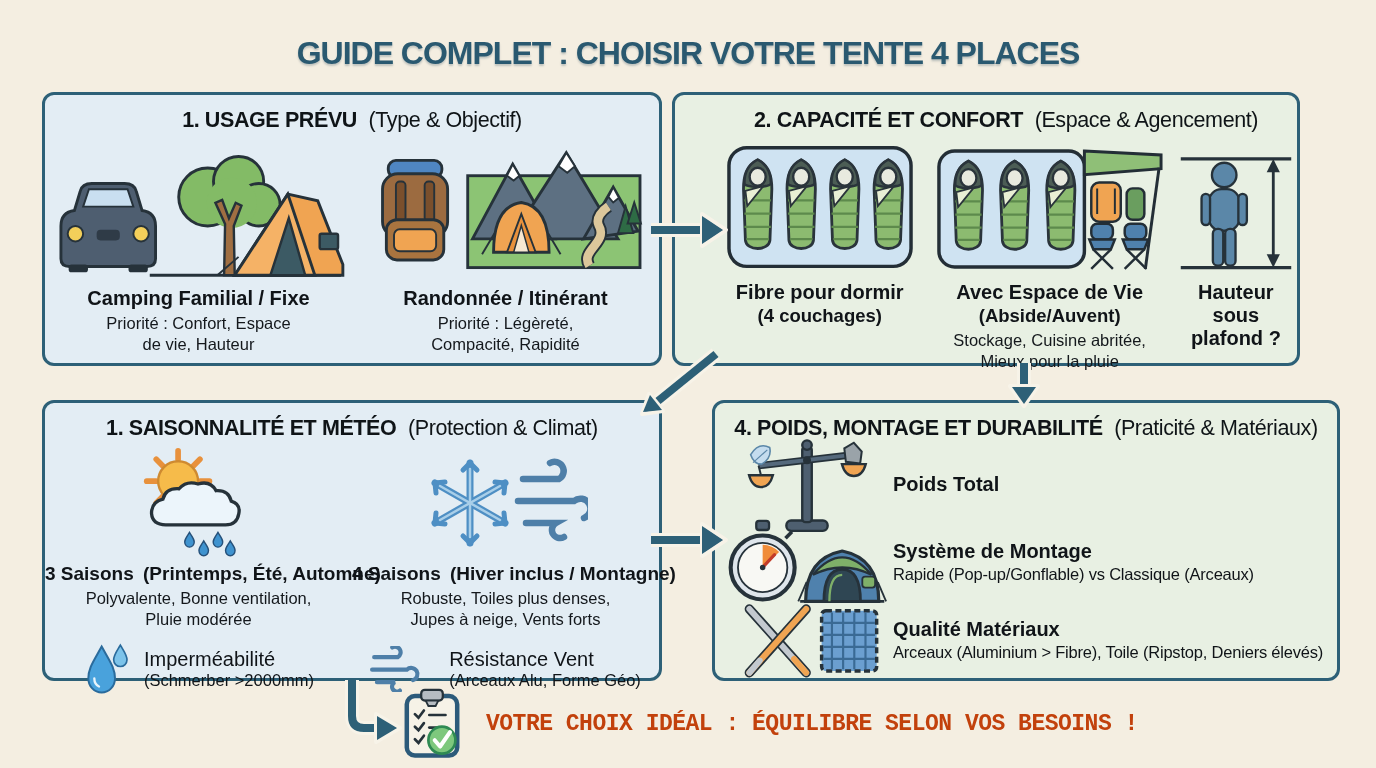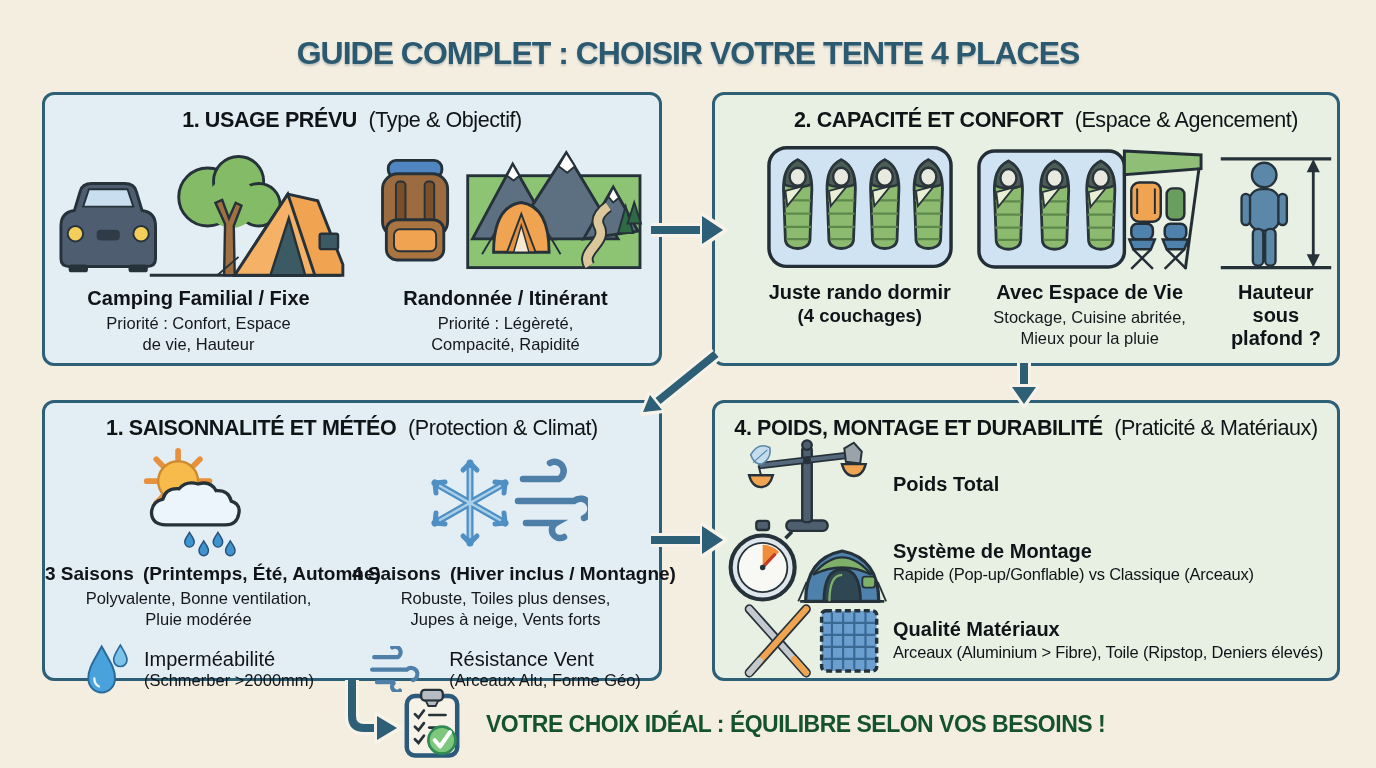--- a/index.html
+++ b/index.html
@@ -4,21 +4,21 @@
 <style>
   html,body{margin:0;padding:0;width:1376px;height:768px;overflow:hidden;}
   body{background:#f4eee1;font-family:"Liberation Sans",sans-serif;color:#101418;position:relative;}
   .page-title{position:absolute;top:14px;left:0;width:100%;text-align:center;
     font-size:32px;font-weight:800;color:#2a5970;letter-spacing:-1px;white-space:nowrap;
     text-shadow:0 2px 2px rgba(40,70,90,0.25);}
   .panel{position:absolute;border:3.5px solid #2d6077;border-radius:12px;box-sizing:border-box;}
   .panel.blue{background:#e3edf4;}
   .panel.green{background:#e8f0e3;}
   #panel1{left:42px;top:92px;width:620px;height:274px;}
-  #panel2{left:712px;top:92px;width:628px;height:274px;padding-left:40px;}
+  #panel2{left:672px;top:92px;width:628px;height:274px;padding-left:40px;}
   #panel3{left:42px;top:400px;width:620px;height:281px;}
   #panel4{left:712px;top:400px;width:628px;height:281px;}
   .panel-header{text-align:center;margin-top:13px;font-size:21.5px;letter-spacing:-0.4px;color:#0f1417;white-space:nowrap;}
   .ph-bold{font-weight:800;}
   .ph-light{font-weight:400;margin-left:6px;}
   .cols{display:flex;margin-top:6px;}
   .item{text-align:center;}
   .icon-wrap{display:flex;align-items:flex-end;justify-content:center;}
   .item-title{font-weight:800;font-size:20px;margin-top:6px;white-space:pre-line;line-height:1.15;}
   .item-sub{font-weight:800;font-size:18.5px;margin-top:1px;}
@@ -31,21 +31,21 @@
   .extra-title{font-weight:400;font-size:20px;line-height:1.15;}
   .extra-desc{font-size:16.5px;}
   .rows{margin-top:4px;}
   .row{display:flex;align-items:center;height:78px;padding:0 6px;}
   .row-icons{width:172px;flex:0 0 auto;display:flex;align-items:center;justify-content:center;gap:10px;}
   .row-text{text-align:left;}
   .row-title{font-weight:800;font-size:20px;}
   .row-desc{font-size:16.5px;margin-top:2px;letter-spacing:-0.2px;white-space:nowrap;}
   .arrow{position:absolute;}
   .footer{position:absolute;left:402px;top:688px;display:flex;align-items:center;gap:24px;}
-  .footer-text{font-weight:800;font-size:23px;letter-spacing:-0.5px;color:#14532d;white-space:nowrap;}
+  .footer-text{font-weight:800;font-size:23px;letter-spacing:-0.5px;color:#c2410c;white-space:nowrap;font-family:Liberation Mono, monospace;}
   svg{display:block;}
 </style>
 </head>
 <body>
 
 <svg width="0" height="0" style="position:absolute" aria-hidden="true">
   <defs>
     <symbol id="sbag" viewBox="0 0 44 104">
       <path d="M22,3 C10,9 7,20 7,34 L9,88 C10,100 34,100 35,88 L37,34 C37,20 34,9 22,3 Z" fill="#8cbb70" stroke="#2a343b" stroke-width="3"></path>
       <path d="M8,46 L36,46 M8,60 L36,60 M8,74 L36,74 M10,87 L34,87" stroke="#5d8a4c" stroke-width="2.5"></path>
@@ -149,21 +149,21 @@
     <div class="item" style="width:36%">
       <div class="icon-wrap" style="height:136px">
         <svg width="188" height="132" viewBox="0 0 190 132">
           <rect x="3" y="4" width="184" height="120" rx="18" fill="#cfe3f2" stroke="#232e36" stroke-width="3.5"></rect>
           <use href="#sbag" x="11" y="12" width="42" height="102"></use>
           <use href="#sbag" x="55" y="12" width="42" height="102"></use>
           <use href="#sbag" x="99" y="12" width="42" height="102"></use>
           <use href="#sbag" x="143" y="12" width="42" height="102"></use>
         </svg>
       </div>
-      <div class="item-title">Juste rando dormir</div>
+      <div class="item-title">Fibre pour dormir</div>
       <div class="item-sub">(4 couchages)</div>
     </div>
     <div class="item" style="width:43%">
       <div class="icon-wrap" style="height:136px">
         <svg width="228" height="130" viewBox="0 0 232 132">
           <rect x="3" y="6" width="148" height="118" rx="16" fill="#cfe3f2" stroke="#232e36" stroke-width="3.5"></rect>
           <use href="#sbag" x="12" y="12" width="42" height="102"></use>
           <use href="#sbag" x="59" y="12" width="42" height="102"></use>
           <use href="#sbag" x="106" y="12" width="42" height="102"></use>
           <path d="M151,6 L229,10 L229,24 L151,30 Z" fill="#8fbf77" stroke="#232e36" stroke-width="3"></path>
@@ -177,20 +177,21 @@
             <path d="M160,106 L180,126 M178,106 L158,126" stroke="#232e36" stroke-width="2.5"></path>
           </g>
           <g>
             <rect x="192" y="80" width="22" height="16" rx="6" fill="#4f81ad" stroke="#232e36" stroke-width="2.5"></rect>
             <path d="M190,96 L216,96 L212,106 L194,106 Z" fill="#4f81ad" stroke="#232e36" stroke-width="2.5"></path>
             <path d="M194,106 L214,126 M212,106 L192,126" stroke="#232e36" stroke-width="2.5"></path>
           </g>
         </svg>
       </div>
       <div class="item-title">Avec Espace de Vie</div>
+      <div class="item-sub">(Abside/Auvent)</div>
       <div class="item-desc">Stockage, Cuisine abritée,
 Mieux pour la pluie</div>
     </div>
     <div class="item" style="width:21%">
       <div class="icon-wrap" style="height:136px">
         <svg width="118" height="132" viewBox="0 0 125 132">
           <line x1="4" y1="13" x2="121" y2="13" stroke="#26323a" stroke-width="3.5"></line>
           <line x1="4" y1="128" x2="121" y2="128" stroke="#26323a" stroke-width="3.5"></line>
           <g fill="#5b87a8" stroke="#26323a" stroke-width="2.5">
             <circle cx="50" cy="30" r="13"></circle>

